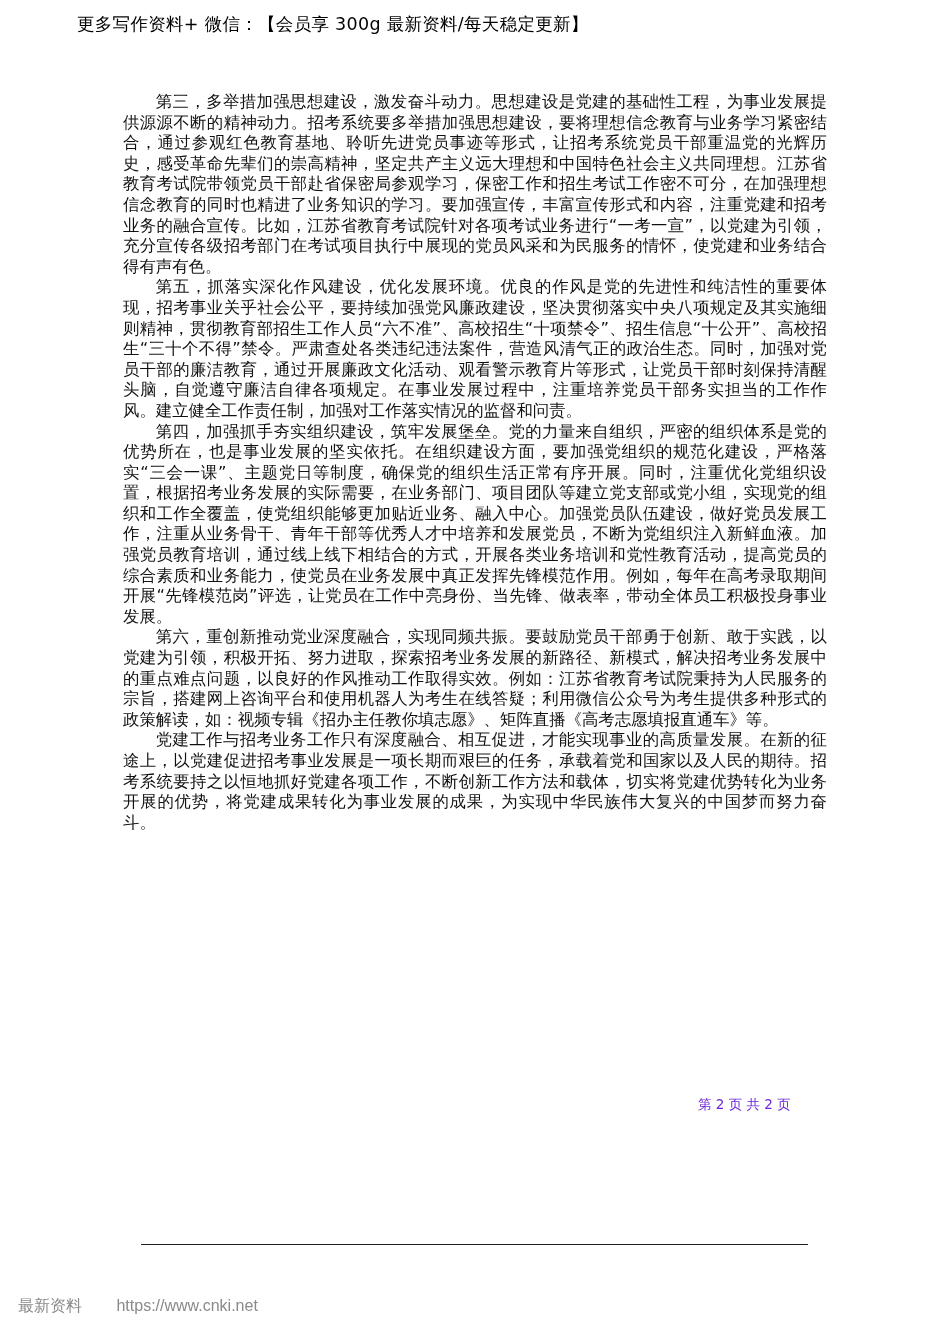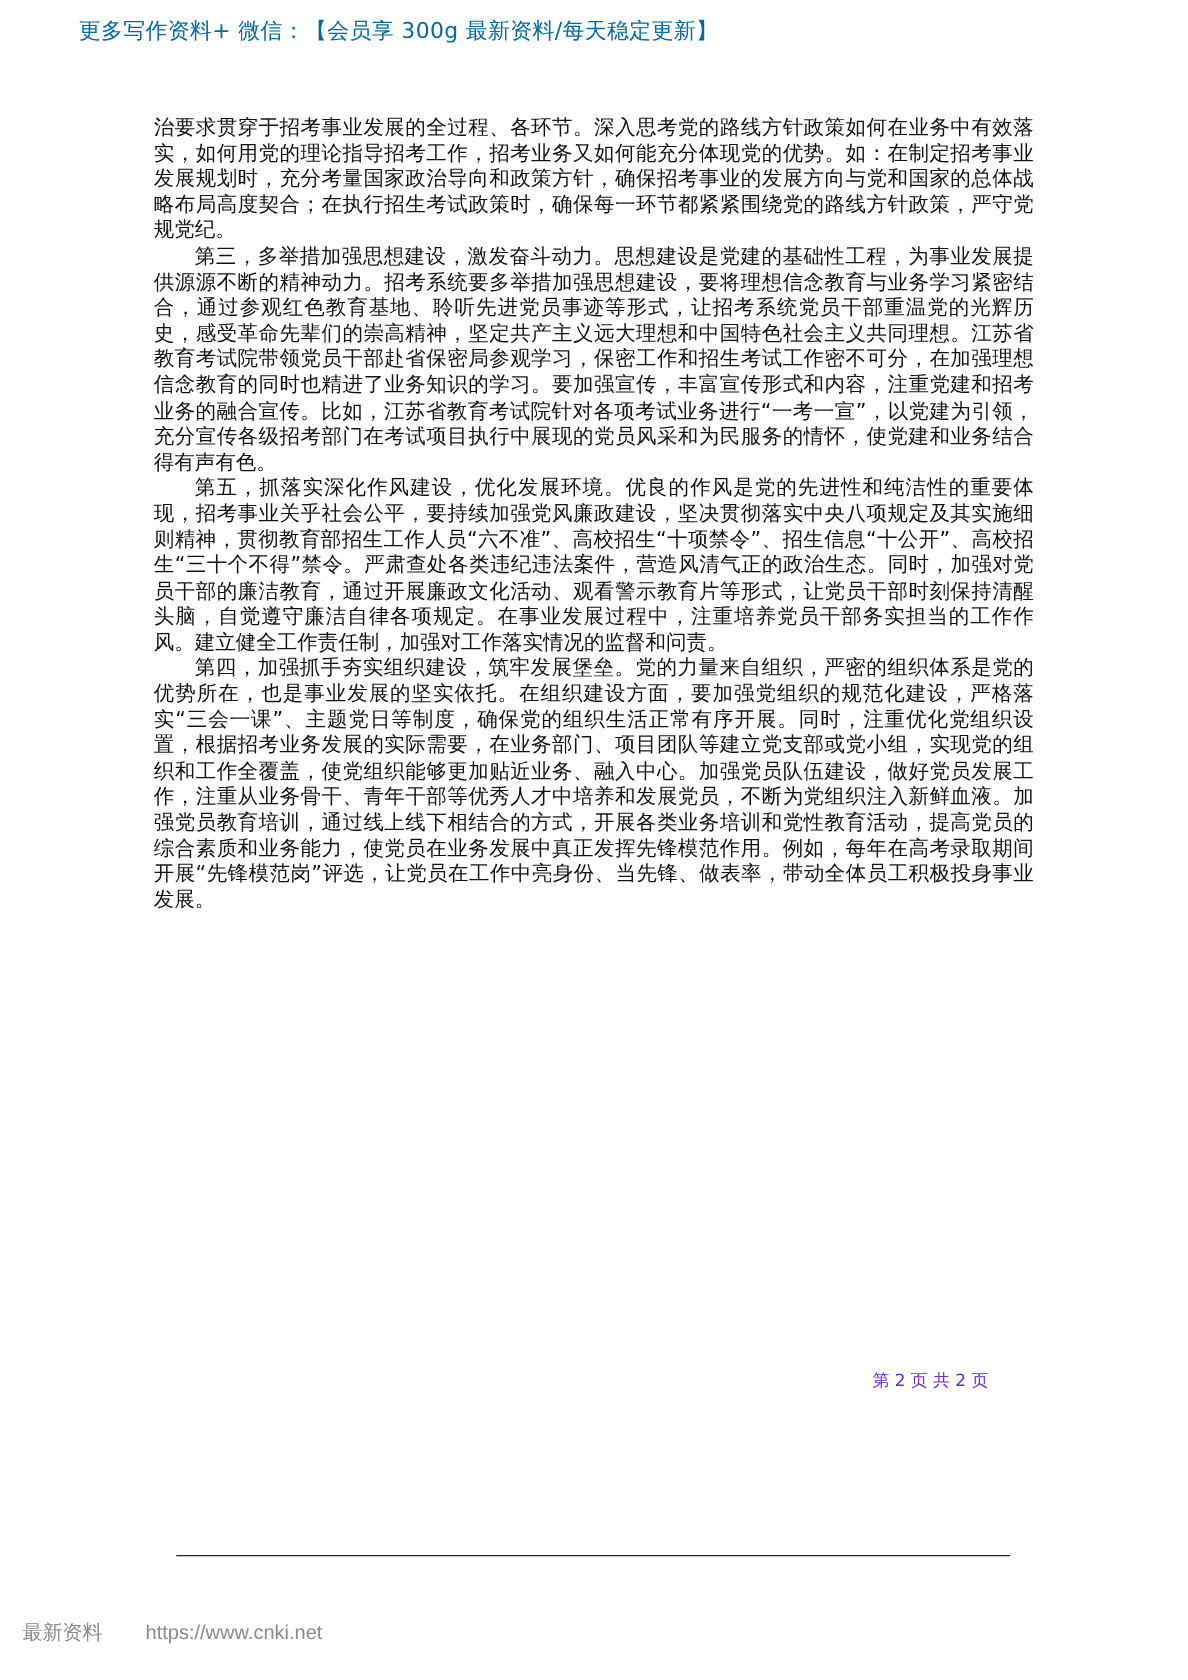--- a/index.html
+++ b/index.html
@@ -1,40 +1,41 @@
 <!DOCTYPE html>
 <html><head>
 <meta charset="utf-8">
 <style>
   html, body { margin: 0; padding: 0; background: #ffffff; }
   body { width: 950px; height: 1344px; position: relative; overflow: hidden;
          font-family: "DejaVu Sans", "Liberation Sans", sans-serif; }
-  .banner { position: absolute; left: 63px; top: 12px; font-size: 17.5px; color: #0369a1;
+  .banner { position: absolute; left: 77px; top: 12px; font-size: 17.5px; color: #000000;
             white-space: nowrap; letter-spacing: 0.3px; }
   .body-text { position: absolute; left: 123px; top: 92px; width: 704px;
                font-size: 16.4px; line-height: 20.6px; color: #111; text-align: justify; }
   .body-text p { margin: 0; text-indent: 2em; }
   .body-text p.cont { text-indent: 0; }
   .page-num { position: absolute; left: 698px; top: 1096px; font-size: 13.5px; color: #6d28d9;
               white-space: nowrap; }
   .rule { position: absolute; left: 141px; top: 1244px; width: 667px; height: 1px; background: #222; }
   .footer { position: absolute; left: 18px; top: 1296px; font-size: 16px; color: #8a8a8a;
             white-space: nowrap; font-family: "Liberation Sans", sans-serif; }
   .footer span + span { margin-left: 30px; }
 </style>
 </head>
 <body>
 
 <div class="banner">更多写作资料+ 微信：【会员享 300g 最新资料/每天稳定更新】</div>
 
 <div class="body-text">
-  <p class="cont">治要求贯穿于招考事业发展的全过程、各环节。深入思考党的路线方针政策如何在业务中有效落实，如何用党的理论指导招考工作，招考业务又如何能充分体现党的优势。如：在制定招考事业发展规划时，充分考量国家政治导向和政策方针，确保招考事业的发展方向与党和国家的总体战略布局高度契合；在执行招生考试政策时，确保每一环节都紧紧围绕党的路线方针政策，严守党规党纪。</p>
   <p>第三，多举措加强思想建设，激发奋斗动力。思想建设是党建的基础性工程，为事业发展提供源源不断的精神动力。招考系统要多举措加强思想建设，要将理想信念教育与业务学习紧密结合，通过参观红色教育基地、聆听先进党员事迹等形式，让招考系统党员干部重温党的光辉历史，感受革命先辈们的崇高精神，坚定共产主义远大理想和中国特色社会主义共同理想。江苏省教育考试院带领党员干部赴省保密局参观学习，保密工作和招生考试工作密不可分，在加强理想信念教育的同时也精进了业务知识的学习。要加强宣传，丰富宣传形式和内容，注重党建和招考业务的融合宣传。比如，江苏省教育考试院针对各项考试业务进行“一考一宣”，以党建为引领，充分宣传各级招考部门在考试项目执行中展现的党员风采和为民服务的情怀，使党建和业务结合得有声有色。</p>
   <p>第五，抓落实深化作风建设，优化发展环境。优良的作风是党的先进性和纯洁性的重要体现，招考事业关乎社会公平，要持续加强党风廉政建设，坚决贯彻落实中央八项规定及其实施细则精神，贯彻教育部招生工作人员“六不准”、高校招生“十项禁令”、招生信息“十公开”、高校招生“三十个不得”禁令。严肃查处各类违纪违法案件，营造风清气正的政治生态。同时，加强对党员干部的廉洁教育，通过开展廉政文化活动、观看警示教育片等形式，让党员干部时刻保持清醒头脑，自觉遵守廉洁自律各项规定。在事业发展过程中，注重培养党员干部务实担当的工作作风。建立健全工作责任制，加强对工作落实情况的监督和问责。</p>
   <p>第四，加强抓手夯实组织建设，筑牢发展堡垒。党的力量来自组织，严密的组织体系是党的优势所在，也是事业发展的坚实依托。在组织建设方面，要加强党组织的规范化建设，严格落实“三会一课”、主题党日等制度，确保党的组织生活正常有序开展。同时，注重优化党组织设置，根据招考业务发展的实际需要，在业务部门、项目团队等建立党支部或党小组，实现党的组织和工作全覆盖，使党组织能够更加贴近业务、融入中心。加强党员队伍建设，做好党员发展工作，注重从业务骨干、青年干部等优秀人才中培养和发展党员，不断为党组织注入新鲜血液。加强党员教育培训，通过线上线下相结合的方式，开展各类业务培训和党性教育活动，提高党员的综合素质和业务能力，使党员在业务发展中真正发挥先锋模范作用。例如，每年在高考录取期间开展“先锋模范岗”评选，让党员在工作中亮身份、当先锋、做表率，带动全体员工积极投身事业发展。</p>
+  <p>第六，重创新推动党业深度融合，实现同频共振。要鼓励党员干部勇于创新、敢于实践，以党建为引领，积极开拓、努力进取，探索招考业务发展的新路径、新模式，解决招考业务发展中的重点难点问题，以良好的作风推动工作取得实效。例如：江苏省教育考试院秉持为人民服务的宗旨，搭建网上咨询平台和使用机器人为考生在线答疑；利用微信公众号为考生提供多种形式的政策解读，如：视频专辑《招办主任教你填志愿》、矩阵直播《高考志愿填报直通车》等。</p>
+  <p>党建工作与招考业务工作只有深度融合、相互促进，才能实现事业的高质量发展。在新的征途上，以党建促进招考事业发展是一项长期而艰巨的任务，承载着党和国家以及人民的期待。招考系统要持之以恒地抓好党建各项工作，不断创新工作方法和载体，切实将党建优势转化为业务开展的优势，将党建成果转化为事业发展的成果，为实现中华民族伟大复兴的中国梦而努力奋斗。</p>
 </div>
 
 <div class="page-num">第 2 页 共 2 页</div>
 
 <div class="rule"></div>
 
 <div class="footer">
   <span>最新资料</span>
   <span>https://www.cnki.net</span>
 </div>

